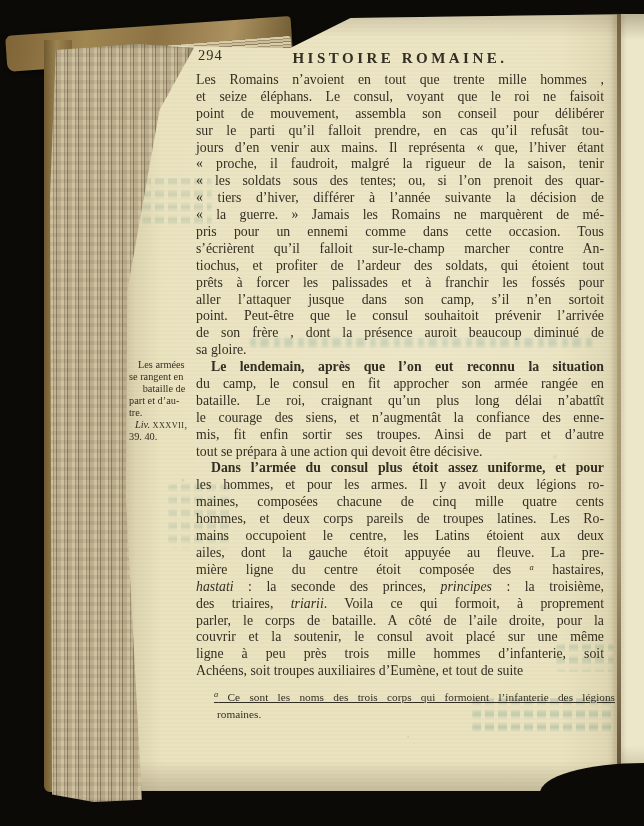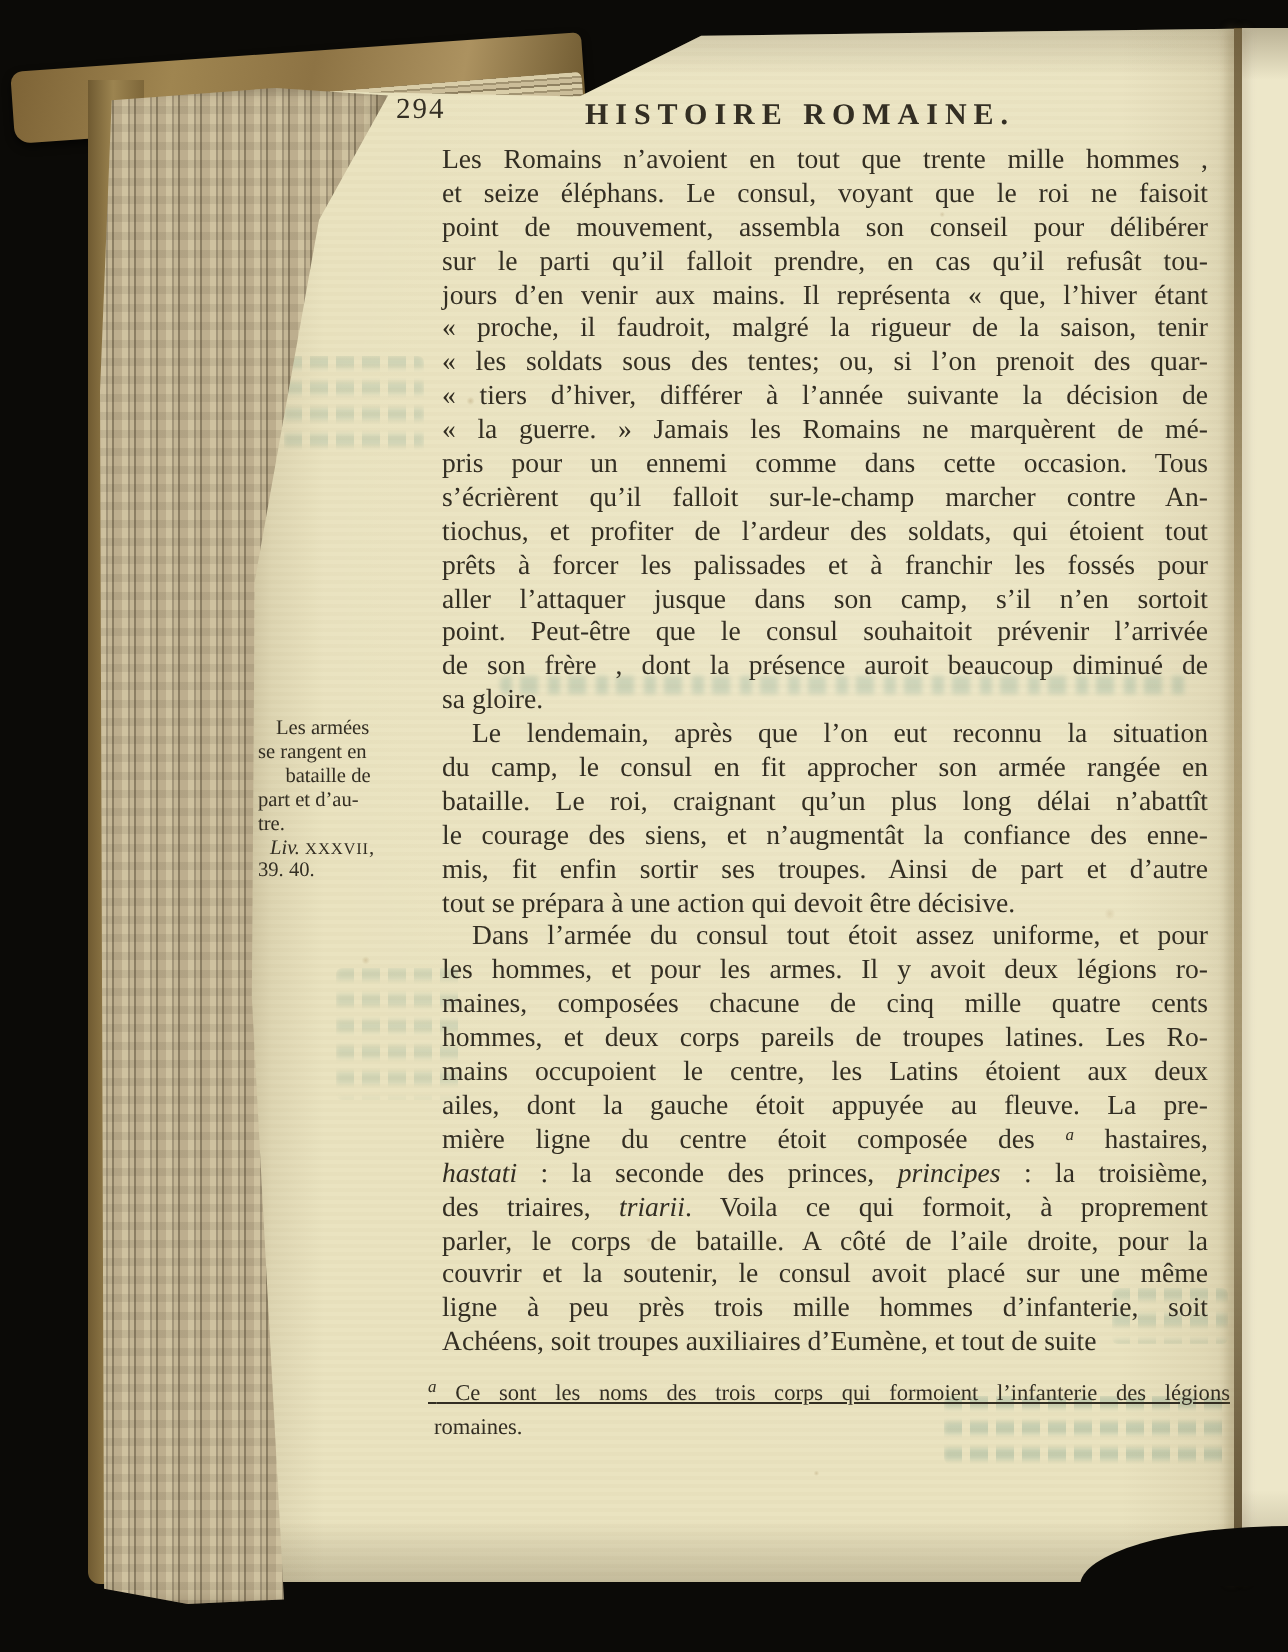--- a/index.html
+++ b/index.html
@@ -113,24 +113,24 @@
   .content{position:absolute;left:76px;top:32px;width:408px;z-index:3;color:var(--ink,#332e23);}
   .header{position:absolute;top:0;left:0;right:0;height:26px;}
   .folio{position:absolute;left:2px;top:1px;font-size:14.5px;letter-spacing:1px;}
   .running-title{
     position:absolute;left:0;right:0;top:4px;text-align:center;
     font-size:15px;font-weight:600;letter-spacing:3.5px;
   }
   .body{padding-top:26px;}
   .para .tline{
     height:16.9px;line-height:16.9px;font-size:13.8px;
-    text-align:justify;text-align-last:justify;white-space:nowrap;margin-left:25px;
+    text-align:justify;text-align-last:justify;white-space:nowrap;
   }
   .para .tline.tlast{text-align-last:left;}
-  .para.indent .tline:first-child{text-indent:15px;}
+  .para.indent .tline:first-child{text-indent:15px;font-weight:bold;}
   .tline i{font-style:italic;}
   .tline sup{font-size:8.5px;font-style:italic;line-height:0;vertical-align:4px;}
 
   .footnote{margin-top:9px;width:419px;}
   .footnote .tline{
     font-size:11.3px;line-height:16.5px;
     text-align:justify;text-align-last:justify;
   }
   .footnote .tline:first-child{text-indent:18px;text-decoration:underline;}
   .footnote .tline.tlast{text-align-last:left;margin-left:21px;}
@@ -189,21 +189,21 @@
           </div>
         <div class="para indent">
             <div class="tline">Le lendemain, après que l’on eut reconnu la situation</div>
             <div class="tline">du camp, le consul en fit approcher son armée rangée en</div>
             <div class="tline">bataille. Le roi, craignant qu’un plus long délai n’abattît</div>
             <div class="tline">le courage des siens, et n’augmentât la confiance des enne-</div>
             <div class="tline">mis, fit enfin sortir ses troupes. Ainsi de part et d’autre</div>
             <div class="tline tlast">tout se prépara à une action qui devoit être décisive.</div>
           </div>
         <div class="para indent">
-            <div class="tline">Dans l’armée du consul tout étoit assez uniforme, et pour</div>
+            <div class="tline">Dans l’armée du consul plus étoit assez uniforme, et pour</div>
             <div class="tline">les hommes, et pour les armes. Il y avoit deux légions ro-</div>
             <div class="tline">maines, composées chacune de cinq mille quatre cents</div>
             <div class="tline">hommes, et deux corps pareils de troupes latines. Les Ro-</div>
             <div class="tline">mains occupoient le centre, les Latins étoient aux deux</div>
             <div class="tline">ailes, dont la gauche étoit appuyée au fleuve. La pre-</div>
             <div class="tline">mière ligne du centre étoit composée des <sup>a</sup> hastaires,</div>
             <div class="tline"><i>hastati</i> : la seconde des princes, <i>principes</i> : la troisième,</div>
             <div class="tline">des triaires, <i>triarii</i>. Voila ce qui formoit, à proprement</div>
             <div class="tline">parler, le corps de bataille. A côté de l’aile droite, pour la</div>
             <div class="tline">couvrir et la soutenir, le consul avoit placé sur une même</div>

